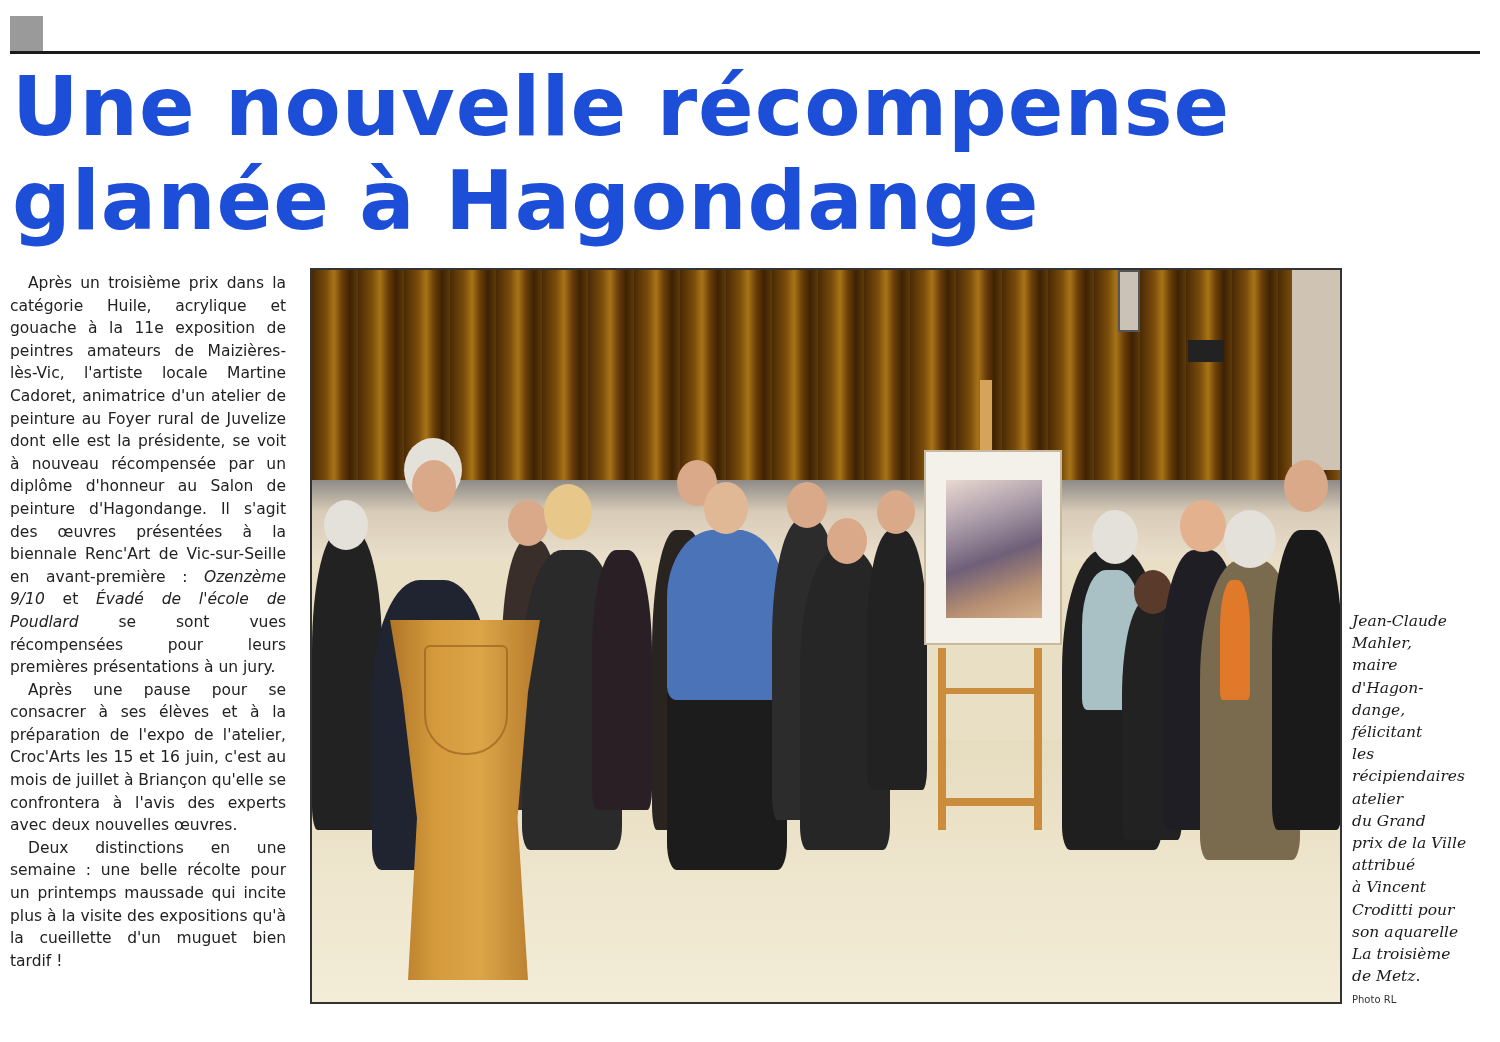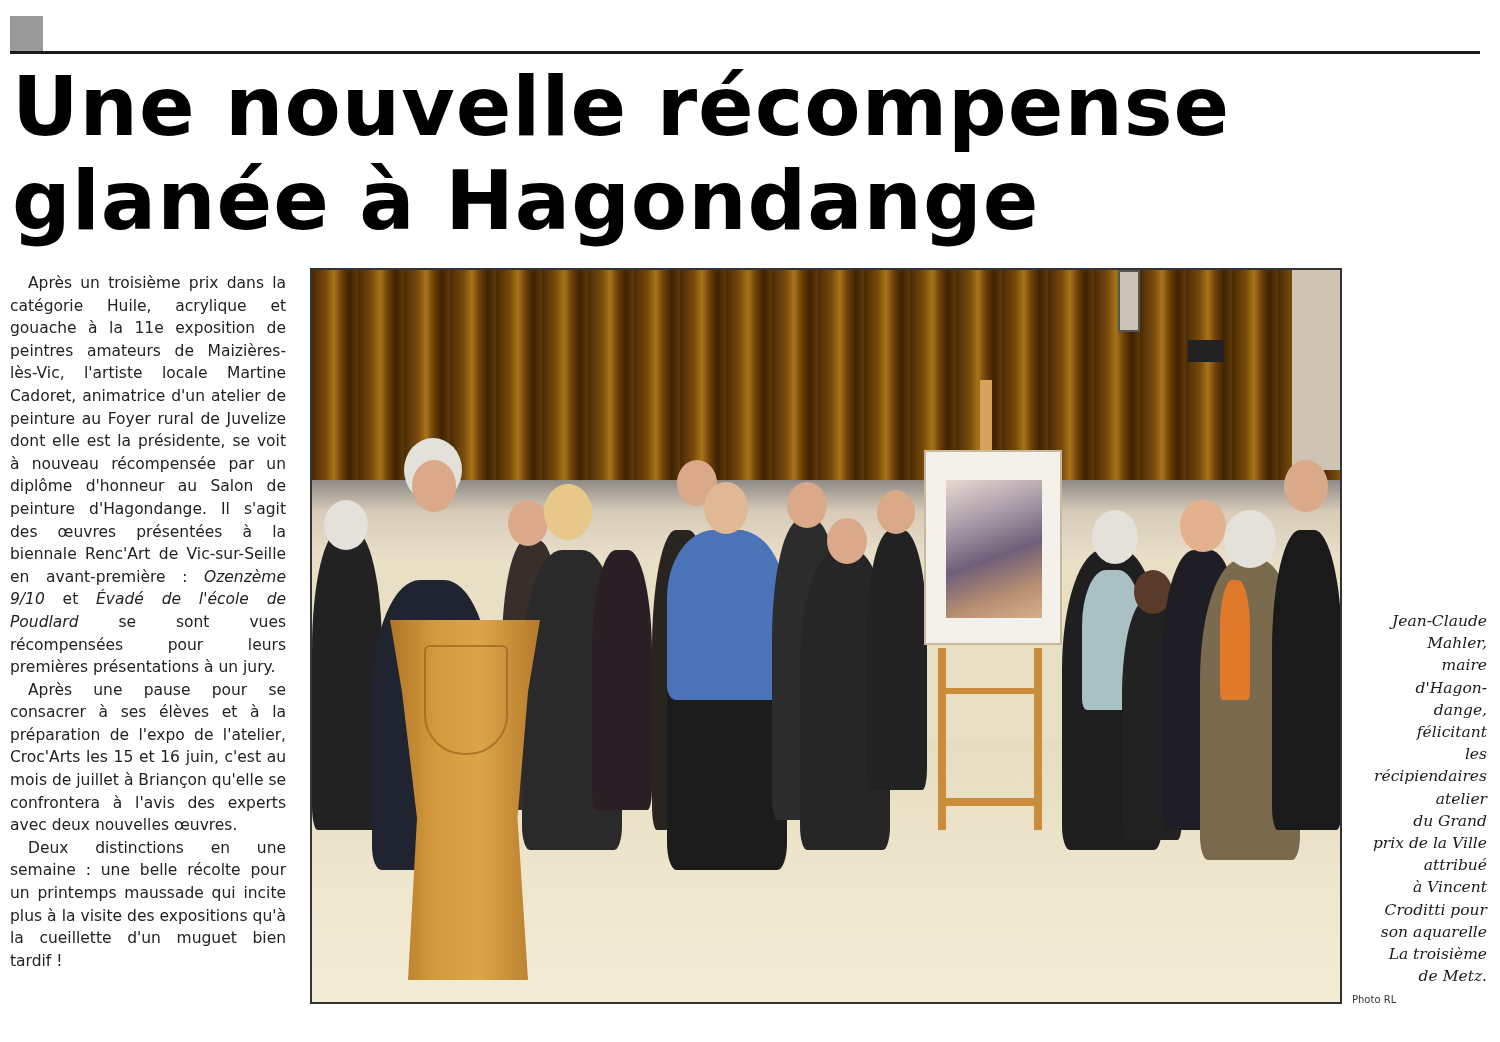--- a/index.html
+++ b/index.html
@@ -4,21 +4,21 @@
   <style>
     * { margin: 0; padding: 0; box-sizing: border-box; }
     html, body { width: 1500px; height: 1042px; background: #ffffff; overflow: hidden; }
     body { position: relative; font-family: "DejaVu Sans", sans-serif; color: #1a1a1a; }
 
     .rubric { position: absolute; left: 10px; top: 8px; width: 1470px; height: 40px; }
     .rubric-block { position: absolute; left: 0; top: 8px; width: 33px; height: 38px; background: #9a9a9a; }
     .rubric-label { position: absolute; left: 38px; top: 2px; font-family: "DejaVu Sans", sans-serif; font-weight: bold; font-size: 36px; letter-spacing: 0px; color: #1a1a1a; line-height: 42px; }
     .rubric-rule { position: absolute; left: 0; top: 43px; width: 1470px; height: 3px; background: #1a1a1a; }
 
-    .headline { position: absolute; left: 12px; top: 60px; width: 1400px; font-family: "DejaVu Sans", sans-serif; font-weight: bold; font-size: 82px; line-height: 94px; letter-spacing: 1px; color: #000000; }
+    .headline { position: absolute; left: 12px; top: 60px; width: 1400px; font-family: "DejaVu Sans", sans-serif; font-weight: bold; font-size: 82px; line-height: 94px; letter-spacing: 1px; color: #1d4ed8; }
     .headline span { display: block; white-space: nowrap; }
 
     .body-col { position: absolute; left: 10px; top: 272px; width: 276px; font-family: "DejaVu Sans", sans-serif; font-size: 15.5px; line-height: 22.6px; color: #222; text-align: justify; hyphens: manual; }
     .body-col p { text-indent: 18px; }
     .body-col em { font-style: italic; }
 
     .photo { position: absolute; left: 310px; top: 268px; width: 1032px; height: 736px; border: 2px solid #333; overflow: hidden; background: #e9dfc4; }
     .curtain { position: absolute; left: 0; top: 0; width: 100%; height: 230px;
       background: repeating-linear-gradient(90deg, #4a2a05 0px, #7a4c0c 14px, #a87418 22px, #6a3e08 30px, #3e2204 38px, #5e3a08 46px);
     }
@@ -35,21 +35,21 @@
     .lectern-crest { position: absolute; left: 112px; top: 375px; width: 84px; height: 110px; border: 2px solid #9b6420; border-radius: 6px 6px 40px 40px; opacity: .7; }
     .easel { position: absolute; left: 612px; top: 110px; width: 120px; height: 450px; }
     .easel-post { position: absolute; left: 56px; top: 0; width: 12px; height: 70px; background: #d6a35a; }
     .easel-frame { position: absolute; left: 0; top: 70px; width: 138px; height: 195px; background: #f4f1ea; border: 2px solid #c8b89e; }
     .easel-art { position: absolute; left: 20px; top: 28px; width: 96px; height: 138px; background: linear-gradient(160deg, #e9d9d0 0%, #a99aa8 30%, #6f5f78 55%, #b89072 80%, #d4b08c 100%); }
     .easel-legs { position: absolute; left: 14px; top: 268px; width: 104px; height: 182px; border-left: 8px solid #c98d3c; border-right: 8px solid #c98d3c; }
     .easel-legs::before { content: ""; position: absolute; left: 0; top: 40px; width: 100%; height: 6px; background: #c98d3c; }
     .easel-legs::after { content: ""; position: absolute; left: 0; top: 150px; width: 100%; height: 8px; background: #c98d3c; }
 
     .caption { position: absolute; left: 1352px; top: 610px; width: 135px; font-family: "DejaVu Serif", serif; font-style: italic; font-size: 15.5px; line-height: 22.2px; color: #1a1a1a; }
-    .caption span { display: block; white-space: nowrap; text-align: right; }
+    .caption span { display: block; white-space: nowrap; }
     .credit { position: absolute; left: 1352px; top: 994px; font-family: "DejaVu Sans", sans-serif; font-size: 10px; color: #333; text-align: center; }
   </style>
 </head>
 <body>
 
 <div class="rubric">
   <div class="rubric-block"></div>
   <div class="rubric-rule"></div>
 </div>
 

